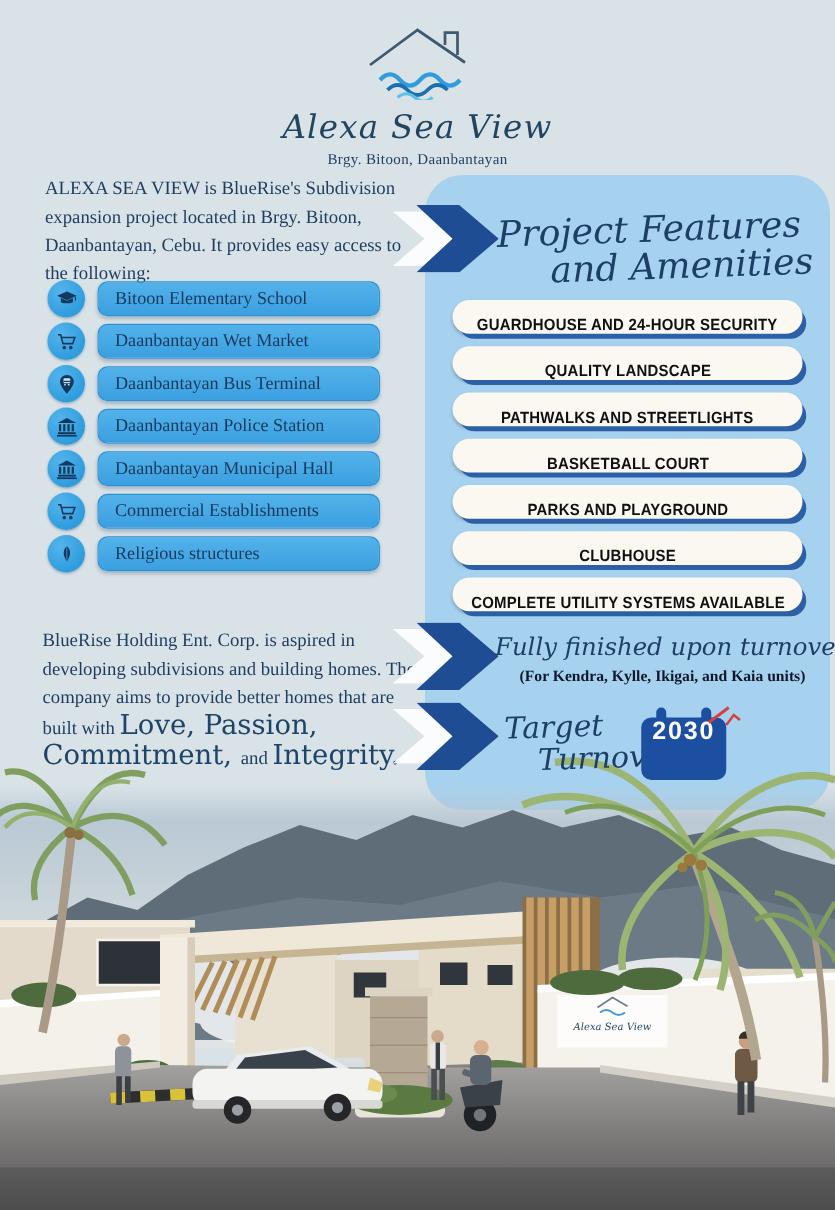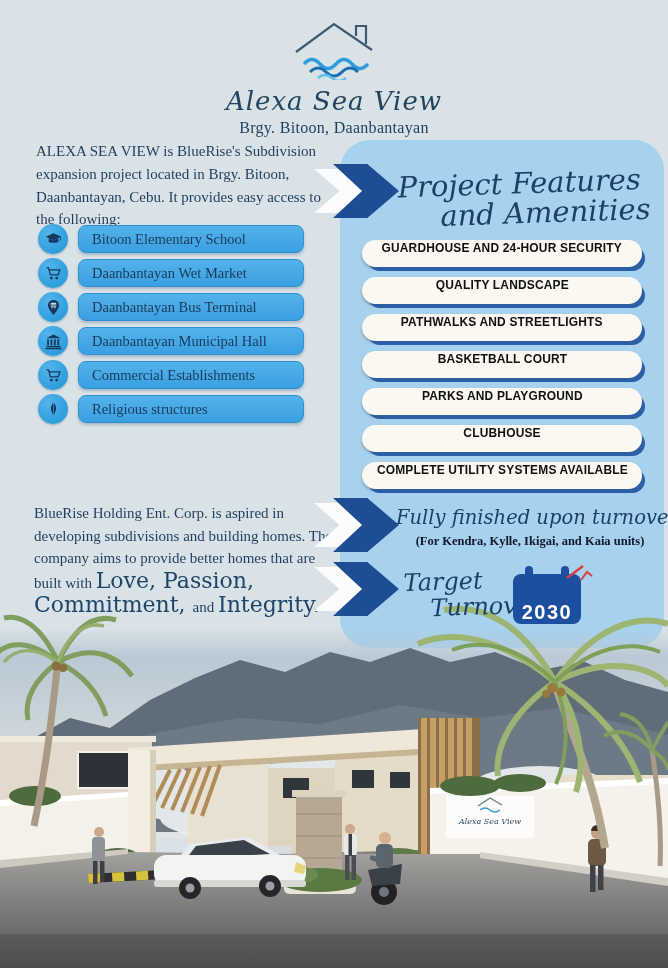--- a/index.html
+++ b/index.html
@@ -1,21 +1,21 @@
 <!DOCTYPE html>
 <html><head>
 <meta charset="utf-8">
 <style>
   html,body{margin:0;padding:0;}
   .canvas{position:relative;width:668px;height:968px;background:#d9e2e7;overflow:hidden;
           font-family:"Liberation Serif","DejaVu Serif",serif;color:#1d3c5e;}
   
   .logo-wrap{position:absolute;left:0;top:14px;width:668px;text-align:center;}
   .brand{font-family:"DejaVu Serif",serif;font-style:italic;font-size:26px;letter-spacing:1px;color:#21445f;margin-top:2px;}
-  .brand-loc{font-size:16px;color:#1d3c5e;margin-top:3px;letter-spacing:.3px;}
+  .brand-loc{font-size:12px;color:#1d3c5e;margin-top:3px;letter-spacing:.3px;}
   
   .intro{position:absolute;left:36px;top:140px;width:296px;font-size:15px;line-height:1.52;}
   
   .alist{position:absolute;left:38px;top:226px;width:266px;display:flex;flex-direction:column;gap:8px;}
   .arow{display:flex;align-items:center;height:26px;}
   .acirc{flex:0 0 30px;width:30px;height:30px;border-radius:50%;
          background:radial-gradient(circle at 35% 30%,#54b4ec,#2f9ddd 70%);
          display:flex;align-items:center;justify-content:center;box-shadow:0 1px 2px rgba(20,60,100,.35);}
   .acirc svg{width:17px;height:17px;}
   .apill{flex:1;margin-left:10px;height:26px;border-radius:8px;display:flex;align-items:center;
@@ -27,37 +27,37 @@
   .layer{position:absolute;z-index:3;}
   
   .arrow{width:88px;height:54px;}
   .chev{position:absolute;clip-path:polygon(0 0,52% 0,100% 50%,52% 100%,0 100%,44% 50%);}
   .chev.w{left:0;top:5px;width:58px;height:44px;background:#fbfcfd;}
   .chev.n{left:19px;top:0;width:66px;height:54px;background:#1f4d94;}
   .script{font-family:"DejaVu Serif",serif;font-style:italic;color:#1d3f66;}
   .feat-head{left:398px;top:168px;width:258px;font-size:29px;line-height:1.05;transform:rotate(-2deg);}
   .feat-head .l2{text-align:right;padding-right:6px;}
   .fpills{left:362px;top:240px;width:280px;display:flex;flex-direction:column;gap:10px;}
-  .fpill{height:27px;border-radius:14px;background:#fbf8f1;display:flex;align-items:flex-start;justify-content:center;
+  .fpill{height:27px;border-radius:14px;background:#fbf8f1;display:flex;align-items:flex-end;justify-content:center;
          box-shadow:4px 5px 0 -1px #2d5fa6,0 2px 3px rgba(0,0,0,.25);}
   .ftext{font-family:"Liberation Sans",sans-serif;font-weight:700;font-size:13px;color:#101010;
          letter-spacing:.2px;transform:scaleX(.92);white-space:nowrap;}
   
   .company{position:absolute;left:34px;top:502px;width:306px;font-size:15px;line-height:1.5;z-index:3;}
   .company .val{font-family:"DejaVu Serif",serif;font-size:22px;color:#1e4468;line-height:1;}
   
   .turn-head{left:396px;top:506px;width:268px;font-size:19.5px;white-space:nowrap;}
   .turn-note{left:398px;top:534px;width:264px;font-size:12.5px;font-weight:bold;text-align:center;color:#0f172a;}
   .target-label{left:404px;top:568px;width:120px;font-size:24px;line-height:1.1;transform:rotate(-2deg);}
   .target-label .l2{padding-left:26px;}
   .calendar{left:513px;top:566px;width:70px;height:64px;}
   .ring{position:absolute;top:0;width:8px;height:14px;border-radius:4px;background:#1d4fa0;}
   .r1{left:12px}.r2{left:48px}
   .calbody{position:absolute;top:8px;left:0;width:68px;height:50px;border-radius:8px;background:#1d4fa0;
-           display:flex;align-items:flex-end;justify-content:center;}
+           display:flex;align-items:flex-start;justify-content:center;}
   .calyear{font-family:"Liberation Sans",sans-serif;font-weight:700;font-size:20px;color:#ffffff;letter-spacing:1.5px;}
   .calpen{position:absolute;right:-12px;top:-6px;width:34px;height:34px;}
   
   .photo{position:absolute;left:0;top:600px;width:668px;height:368px;z-index:2;}
 </style>
 </head>
 <body>
 
 <div class="canvas">
 
@@ -100,20 +100,34 @@
       <span class="acirc">
           <svg viewBox="0 0 24 24">
             <path fill="#14395e" d="M12 1.5C7.3 1.5 4.2 4.9 4.2 9c0 5 7.8 13.5 7.8 13.5S19.8 14 19.8 9c0-4.1-3.1-7.5-7.8-7.5z"></path>
             <rect x="8.2" y="5.2" width="7.6" height="5.6" rx="1.2" fill="#bfe3f7"></rect>
             <rect x="8.2" y="8" width="7.6" height="1.3" fill="#14395e"></rect>
             <circle cx="9.9" cy="12.3" r="1" fill="#bfe3f7"></circle>
             <circle cx="14.1" cy="12.3" r="1" fill="#bfe3f7"></circle>
           </svg>
         </span>
       <span class="apill">Daanbantayan Bus Terminal</span>
+    </div>
+    <div class="arow">
+      <span class="acirc">
+          <svg viewBox="0 0 24 24" fill="#14395e">
+            <path d="M12 2L22.5 7.5H1.5z"></path>
+            <rect x="3" y="9" width="2.6" height="8"></rect>
+            <rect x="7.8" y="9" width="2.6" height="8"></rect>
+            <rect x="12.6" y="9" width="2.6" height="8"></rect>
+            <rect x="17.4" y="9" width="2.6" height="8"></rect>
+            <rect x="2" y="18" width="20" height="2.2"></rect>
+            <rect x="0.8" y="21" width="22.4" height="2"></rect>
+          </svg>
+        </span>
+      <span class="apill">Daanbantayan Police Station</span>
     </div>
     <div class="arow">
       <span class="acirc">
           <svg viewBox="0 0 24 24" fill="#14395e">
             <path d="M12 2L22.5 7.5H1.5z"></path>
             <rect x="3" y="9" width="2.6" height="8"></rect>
             <rect x="7.8" y="9" width="2.6" height="8"></rect>
             <rect x="12.6" y="9" width="2.6" height="8"></rect>
             <rect x="17.4" y="9" width="2.6" height="8"></rect>
             <rect x="2" y="18" width="20" height="2.2"></rect>

